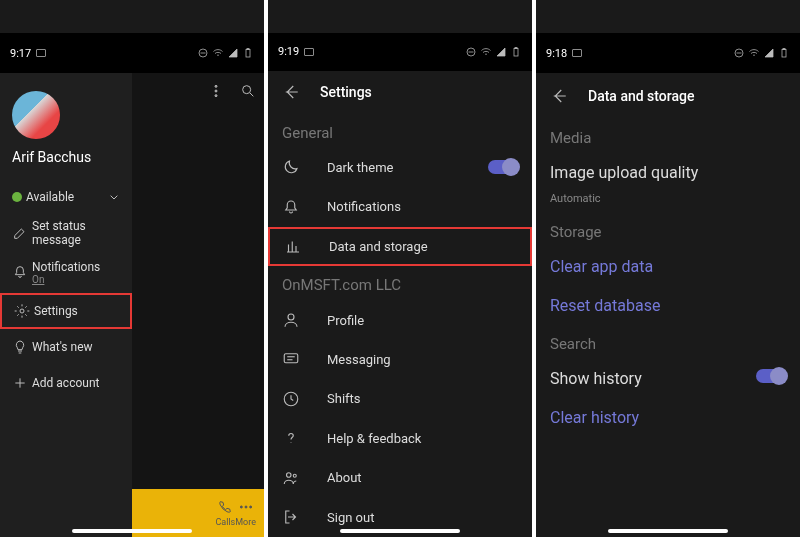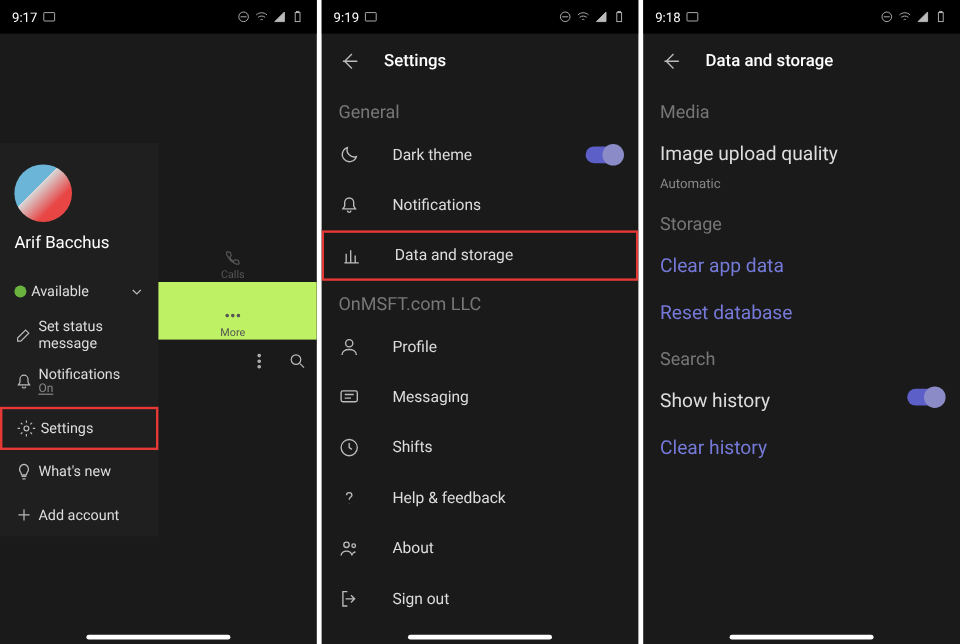--- a/index.html
+++ b/index.html
@@ -15,57 +15,58 @@
       width: 264px;
       height: 537px;
       background: #1a1a1a;
       color: #e0e0e0;
       display: flex;
       flex-direction: column;
       position: relative;
       overflow: hidden;
     }
     .status-bar {
-      height: 28px;
+      height: 40px;
       display: flex;
       justify-content: space-between;
       align-items: center;
       padding: 0 10px;
       font-size: 11px;
       color: #fff;
       background: #000;
+      margin-top: 33px;
     }
     .status-left { display: flex; align-items: center; gap: 4px; }
     .status-right { display: flex; align-items: center; gap: 3px; }
     .status-icon { width: 12px; height: 12px; }
     
     .s1-drawer { width: 170px; background: #1f1f1f; padding-top: 18px; flex: 1; }
     .s1-right { flex: 1; background: #141414; position: relative; }
-    .s1-wrap { display: flex; flex: 1; align-items: center; }
+    .s1-wrap { display: flex; flex: 1; }
     .avatar {
       width: 48px; height: 48px; border-radius: 50%;
       background: linear-gradient(135deg, #6bb5d8 40%, #d8d8d8 40%, #e84545 70%);
       margin-left: 12px; margin-bottom: 10px;
     }
     .username { font-size: 14px; color: #fff; margin-left: 12px; margin-bottom: 14px; }
     .drawer-item {
       display: flex; align-items: center; height: 36px;
       padding-left: 12px; font-size: 12px; color: #ddd;
       gap: 4px; position: relative;
     }
     .drawer-icon { width: 16px; height: 16px; flex-shrink: 0; }
     .drawer-sub { font-size: 10px; color: #888; text-decoration: underline; }
     .status-dot { width: 10px; height: 10px; border-radius: 50%; background: #6bb33f; }
     .chevron { position: absolute; right: 10px; }
     .highlight-box { border: 2px solid #e53935; }
     .s1-topright { position: absolute; top: 10px; right: 8px; display: flex; gap: 16px; }
     .s1-bottom {
       position: absolute; bottom: 0; left: 0; right: 0; height: 48px;
-      background: #bef264; display: flex; justify-content: flex-end; align-items: center;
-      padding-right: 8px; gap: 20px; color: #555; flex-direction: column;
+      background: #eab308; display: flex; justify-content: flex-end; align-items: center;
+      padding-right: 8px; color: #555;
     }
     .s1-bottom-item { display:flex; flex-direction:column; align-items:center; font-size:9px; gap:2px;}
     
     .header {
       height: 46px; display: flex; align-items: center; padding: 0 14px; gap: 20px;
     }
     .header-title { font-size: 14px; color: #fff; font-weight: 500; }
     .section-label { font-size: 15px; color: #777; padding: 10px 14px 6px; }
     .setting-item {
       display: flex; align-items: center; height: 42px; padding: 0 14px;

